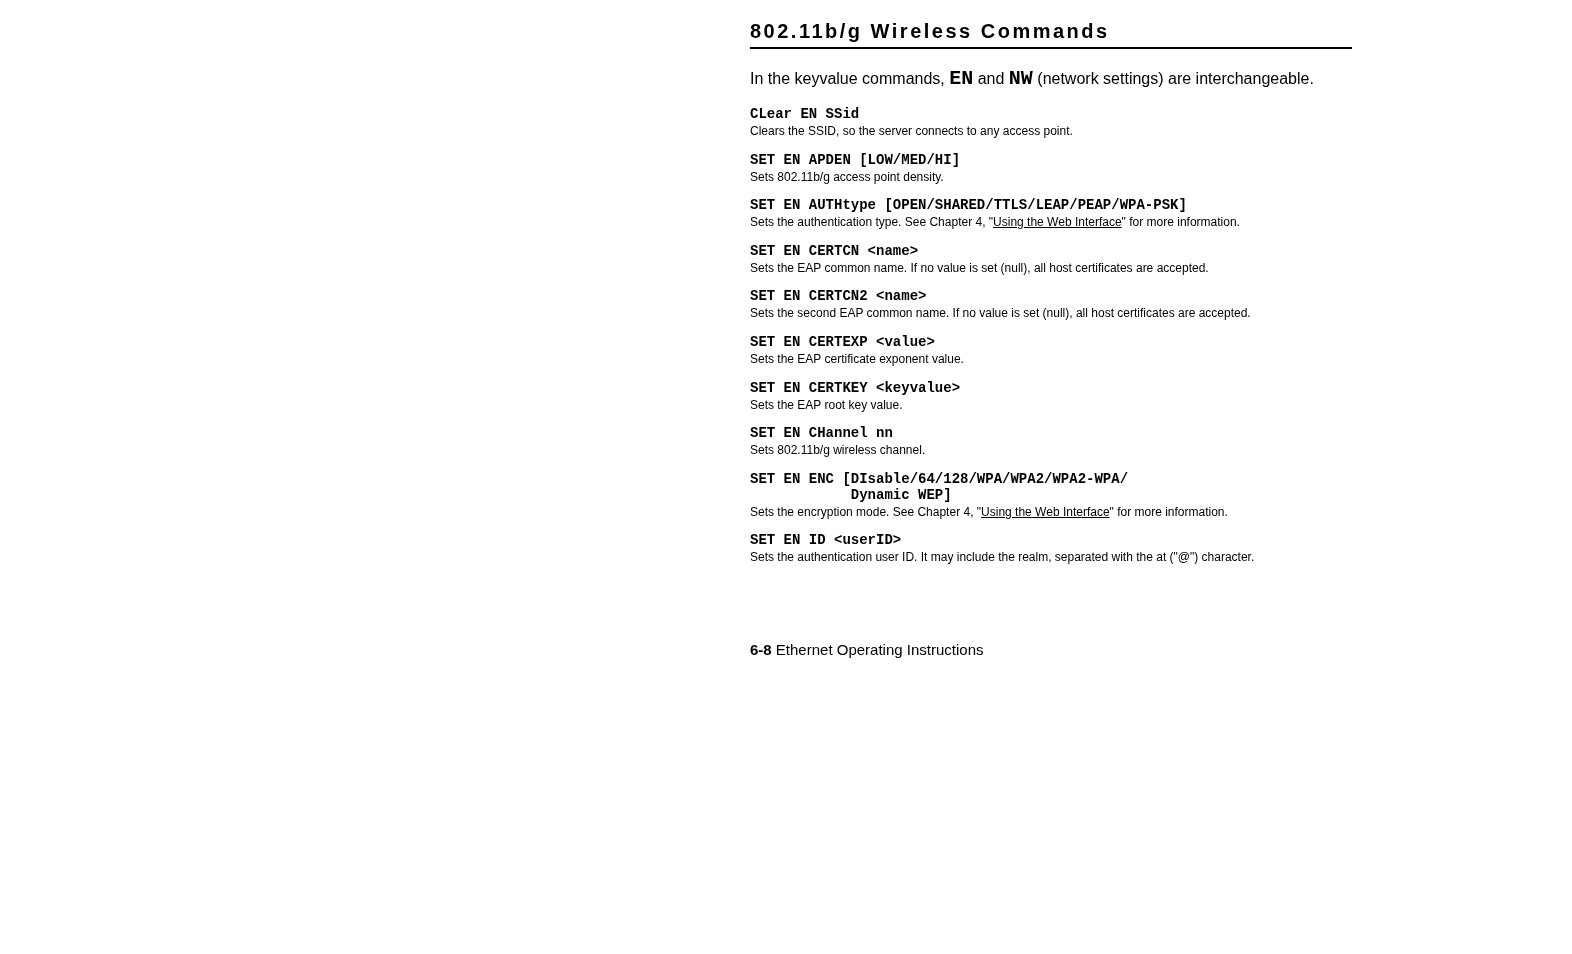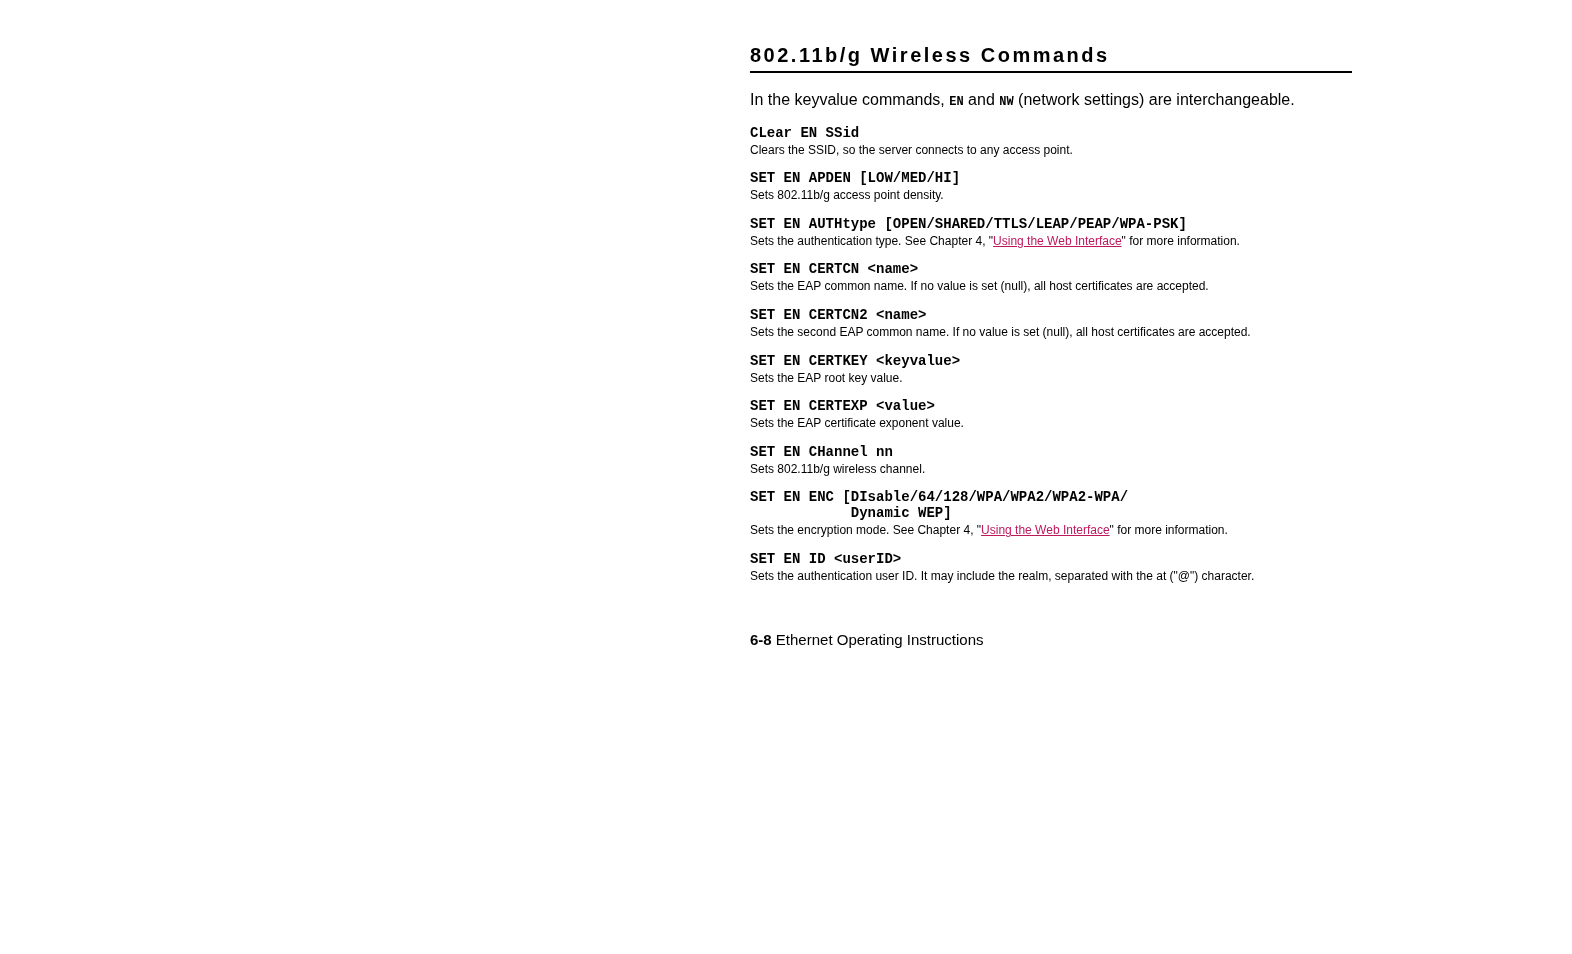--- a/index.html
+++ b/index.html
@@ -10,62 +10,62 @@
     height: 954px;
     font-family: Arial, Helvetica, sans-serif;
     color: #000000;
   }
   .page {
     position: relative;
     width: 1572px;
     height: 748px;
     box-sizing: border-box;
     padding-left: 750px;
-    padding-top: 44px;
+    padding-top: 20px;
     padding-right: 220px;
   }
   .section-title {
     font-size: 20px;
     font-weight: bold;
     letter-spacing: 2.5px;
     padding-bottom: 4px;
     border-bottom: 2px solid #000;
     margin-bottom: 16px;
   }
   .body-text {
     font-size: 16px;
     line-height: 1.35;
     margin: 0 0 14px 0;
   }
   .mono {
     font-family: "Courier New", Courier, monospace;
     font-weight: bold;
-    font-size: 12px;
+    font-size: 20px;
     margin-top: 8px;
   }
   .cmd {
     font-family: "Courier New", Courier, monospace;
     font-weight: bold;
     font-size: 14px;
     margin: 0 0 2px 0;
     white-space: pre;
   }
   .desc {
     font-size: 12px;
     line-height: 1.3;
     margin: 0 0 12px 0;
   }
   .link {
-    color: #be185d;
+    color: #000000;
     text-decoration: underline;
   }
   .footer {
     position: absolute;
     left: 750px;
-    bottom: 100px;
+    bottom: 90px;
     font-size: 15px;
   }
   .footer .page-num {
     font-weight: bold;
   }
   .entry { margin-bottom: 0; }
 </style>
 </head>
 <body>
 
@@ -96,26 +96,26 @@
       </div>
       <div class="entry">
         <p class="cmd">SET EN CERTCN &lt;name&gt;</p>
         <p class="desc"><span>Sets the EAP common name.  If no value is set (null), all host certificates are accepted.</span></p>
       </div>
       <div class="entry">
         <p class="cmd">SET EN CERTCN2 &lt;name&gt;</p>
         <p class="desc"><span>Sets the second EAP common name.  If no value is set (null), all host certificates are accepted.</span></p>
       </div>
       <div class="entry">
+        <p class="cmd">SET EN CERTEXP &lt;value&gt;</p>
+        <p class="desc"><span>Sets the EAP certificate exponent value.</span></p>
+      </div>
+      <div class="entry">
         <p class="cmd">SET EN CERTKEY &lt;keyvalue&gt;</p>
         <p class="desc"><span>Sets the EAP root key value.</span></p>
-      </div>
-      <div class="entry">
-        <p class="cmd">SET EN CERTEXP &lt;value&gt;</p>
-        <p class="desc"><span>Sets the EAP certificate exponent value.</span></p>
       </div>
       <div class="entry">
         <p class="cmd">SET EN CHannel nn</p>
         <p class="desc"><span>Sets 802.11b/g wireless channel.</span></p>
       </div>
       <div class="entry">
         <p class="cmd">SET EN ENC [DIsable/64/128/WPA/WPA2/WPA2-WPA/
             Dynamic WEP]</p>
         <p class="desc"><span>Sets the encryption mode.  See Chapter 4, "</span><span class="link">Using the Web Interface</span><span>" for more information.</span></p>
       </div>

